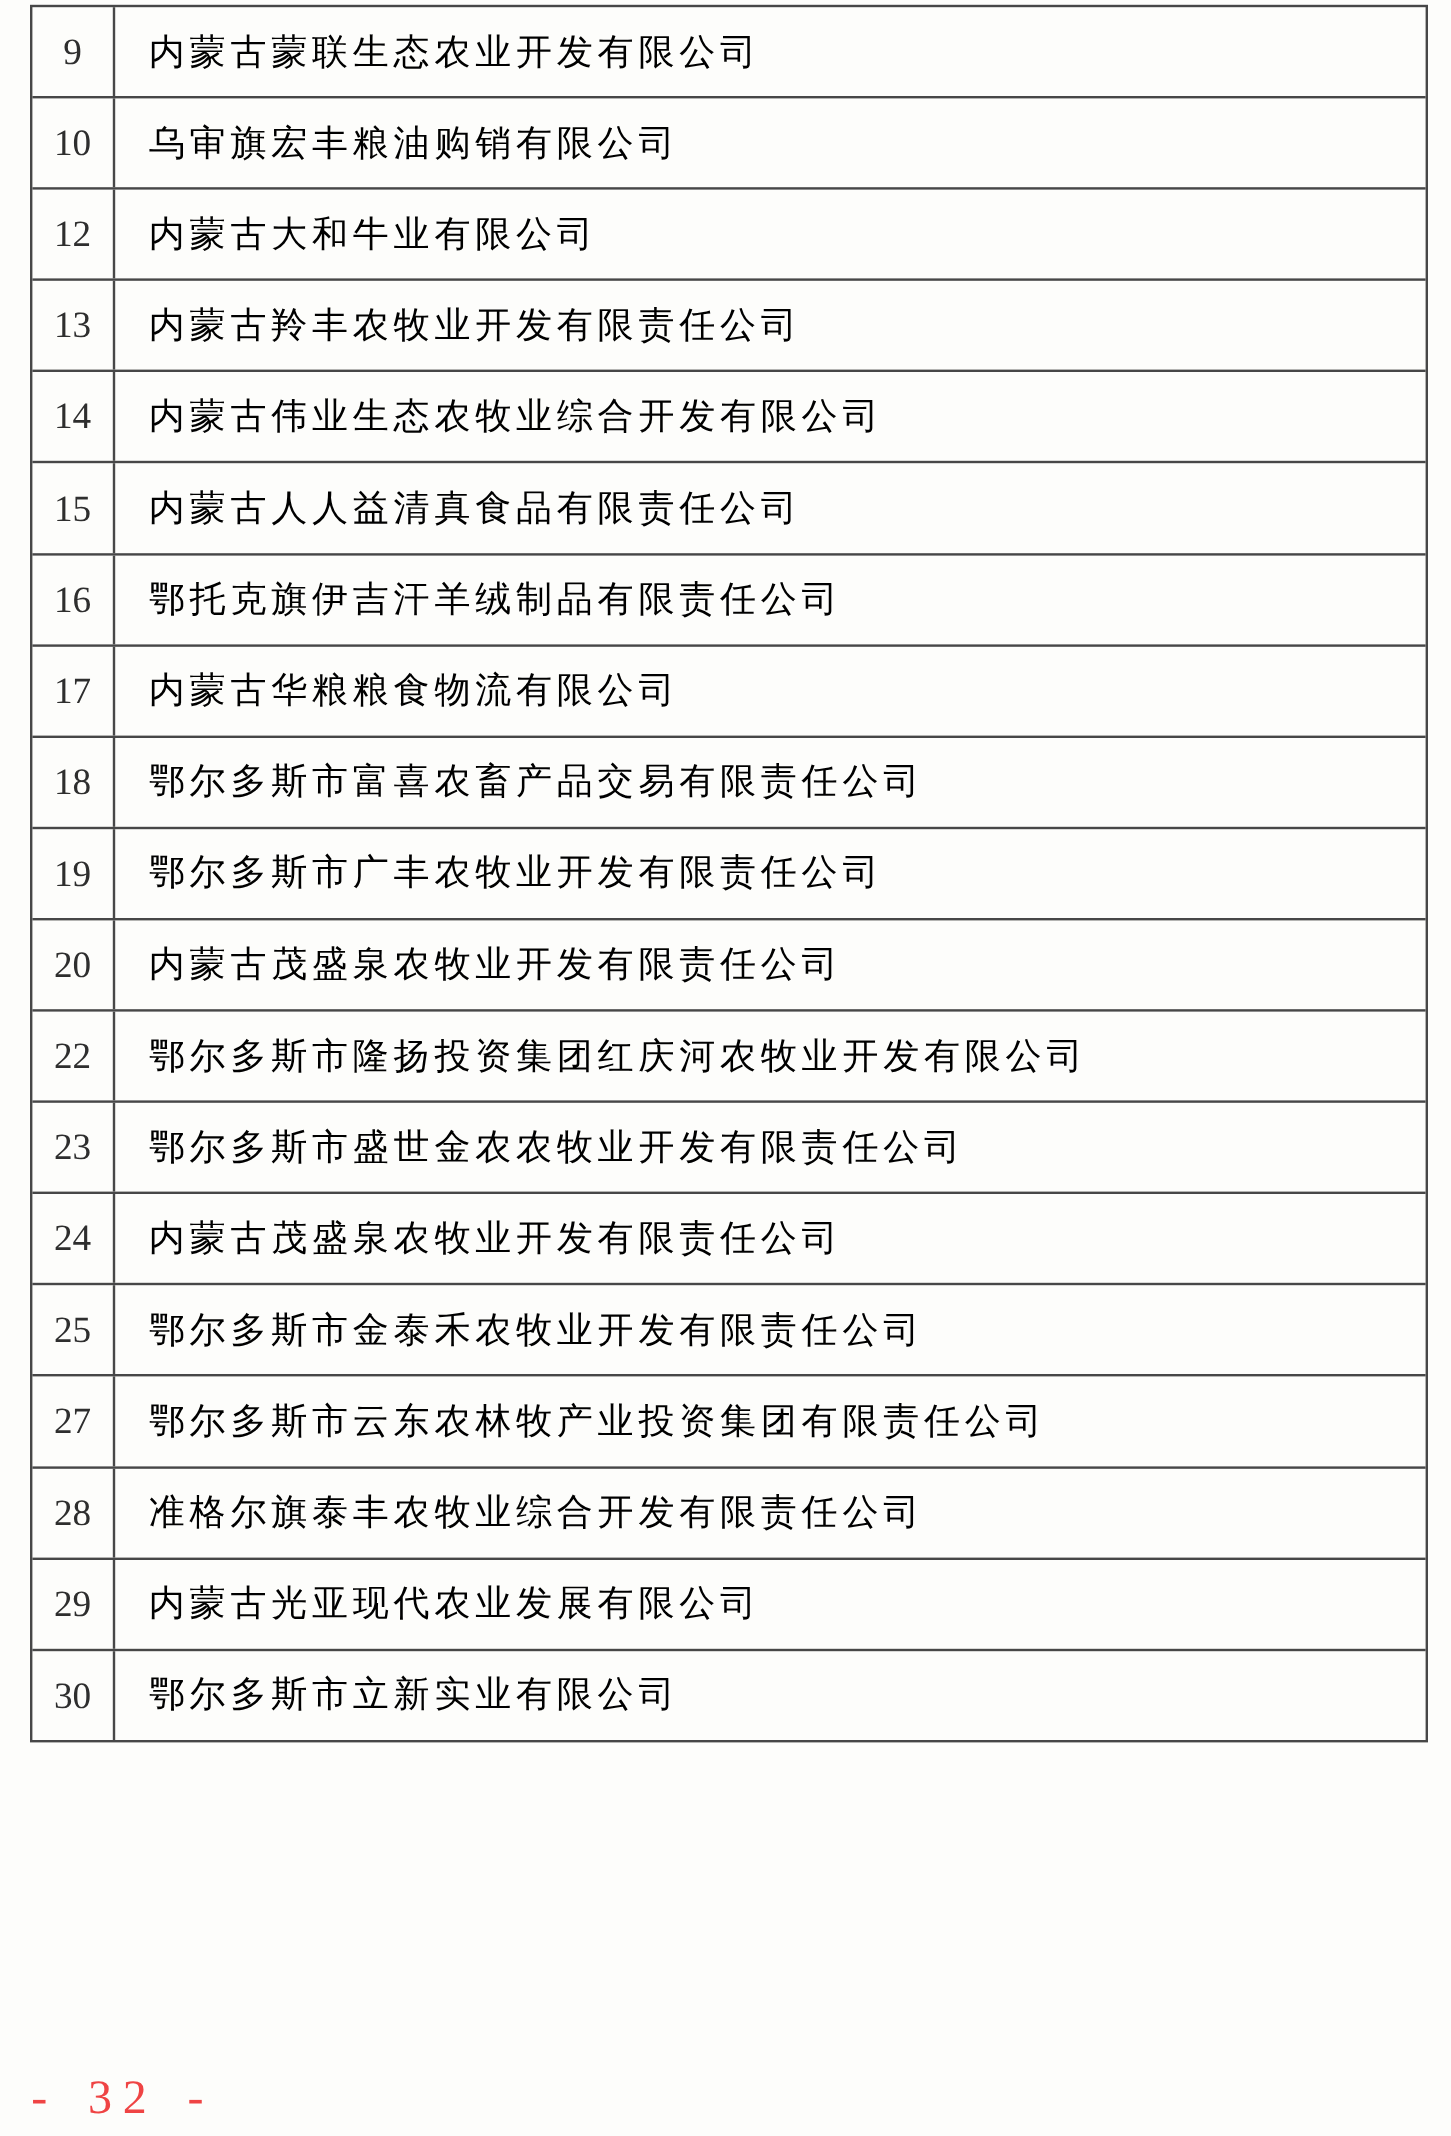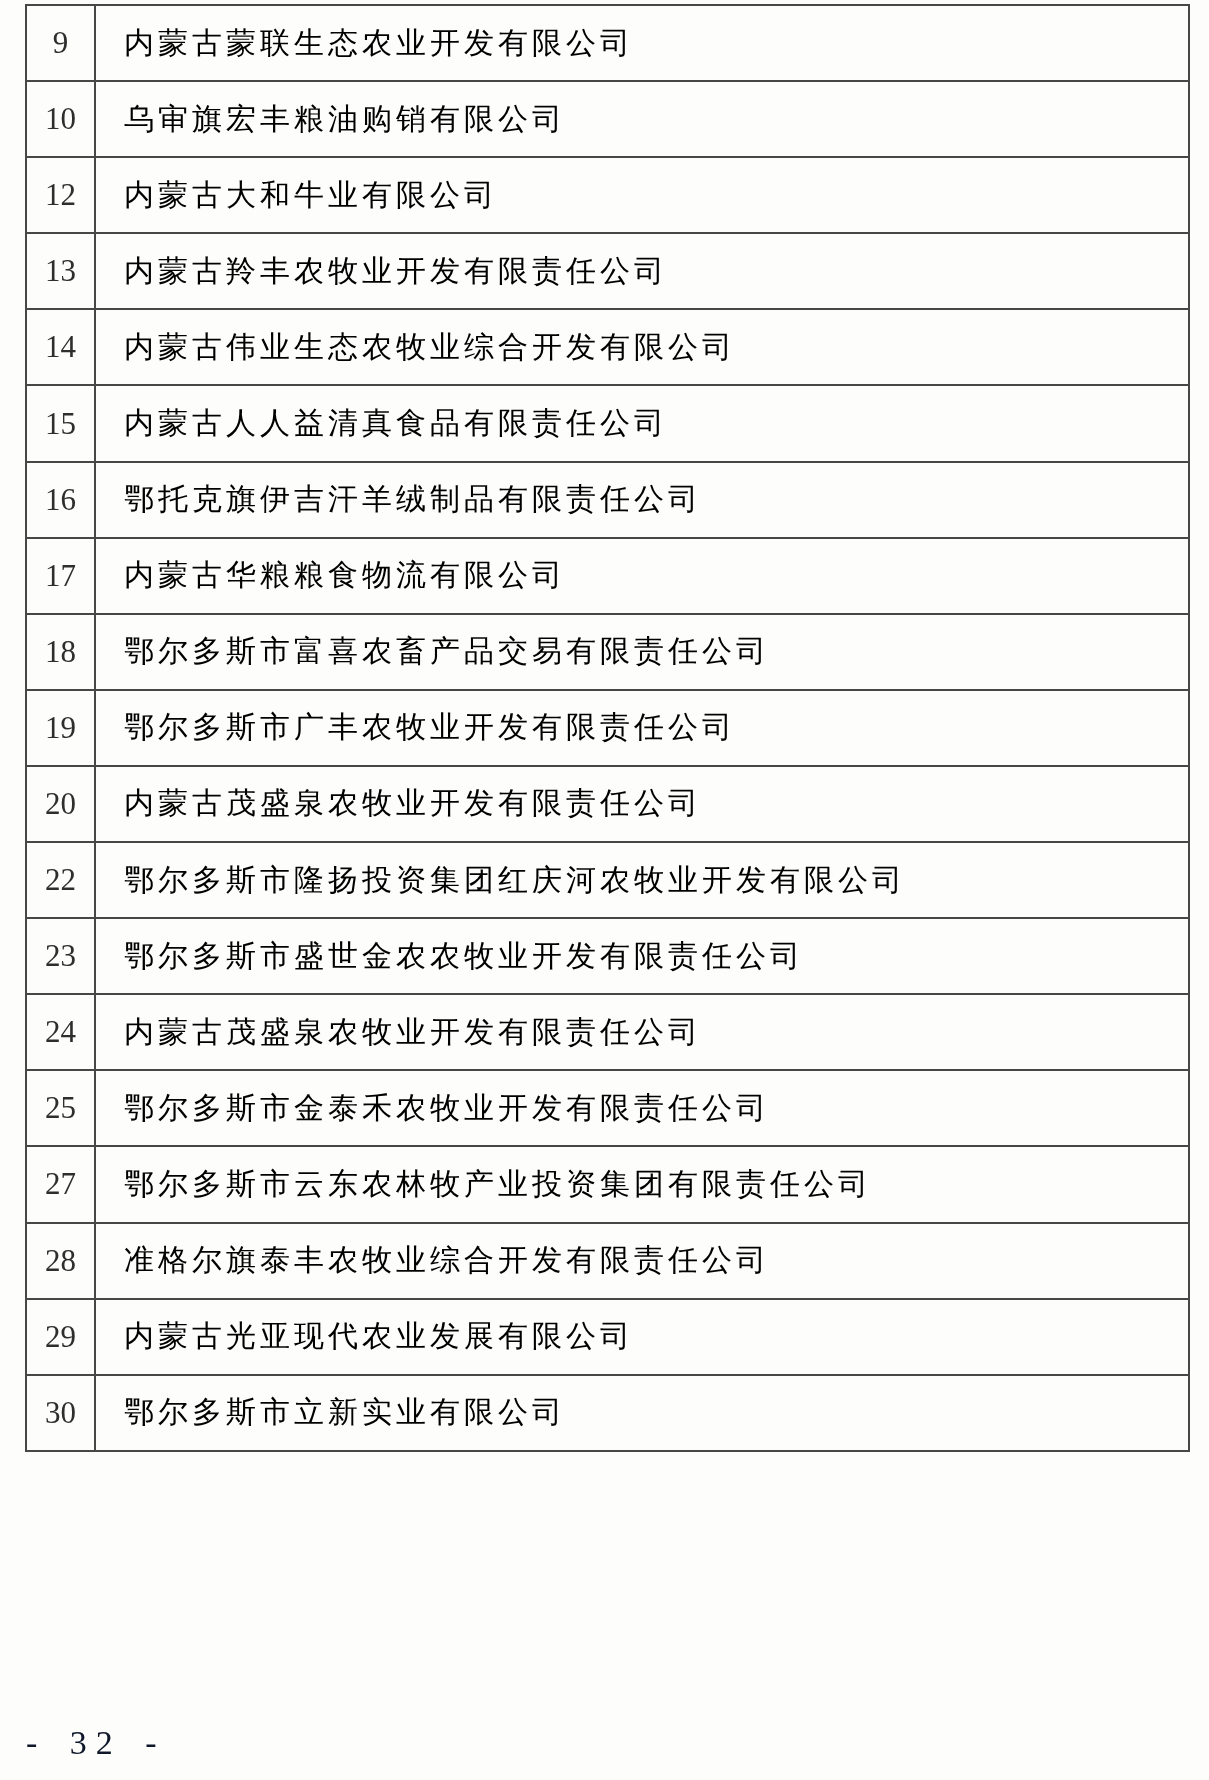--- a/index.html
+++ b/index.html
@@ -49,22 +49,22 @@
     padding-left: 28px;
     font-size: 30px;
     letter-spacing: 4px;
     color: #000000;
     white-space: nowrap;
   }
   .footer {
     position: absolute;
     left: 26px;
     top: 1724px;
-    font-size: 34px;
-    color: #0f172a;
+    font-size: 40px;
+    color: #ef4444;
     letter-spacing: 9px;
     word-spacing: 6px;
     white-space: pre;
   }
 </style>
 </head>
 <body>
 
 <div class="page">
   <div class="doc-table" id="company-table">

